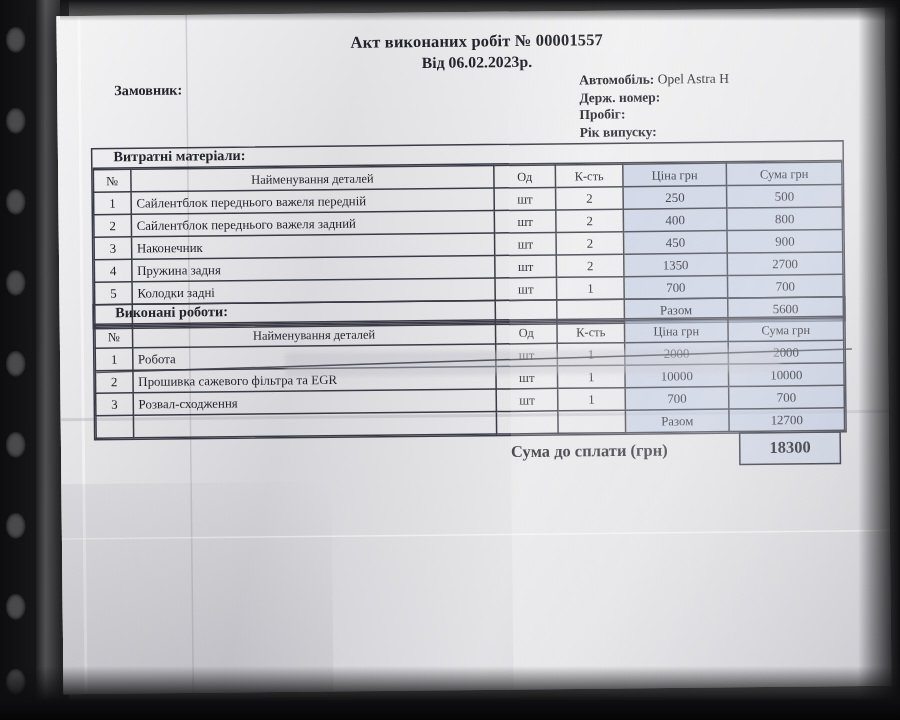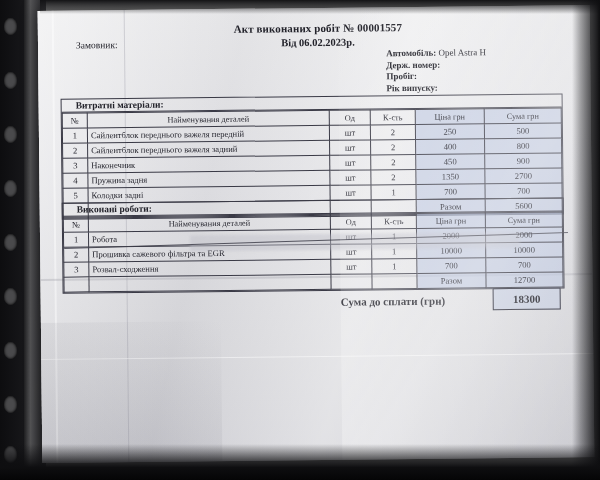--- a/index.html
+++ b/index.html
@@ -111,23 +111,23 @@
   .subtitle {
     position: absolute;
     left: 110px; top: 29px;
     width: 340px;
     text-align: center;
     font-size: 10.5px;
     font-weight: bold;
   }
   .customer-label {
     position: absolute;
-    left: 38px; top: 30px;
+    left: 38px; top: 46px;
     font-size: 9.5px;
-    font-weight: normal;
+    font-weight: bold;
   }
   .car-block {
     position: absolute;
     left: 348px; top: 41px;
     font-size: 9px;
     line-height: 11.5px;
     font-weight: bold;
   }
   .car-block .val {
     font-weight: normal;

